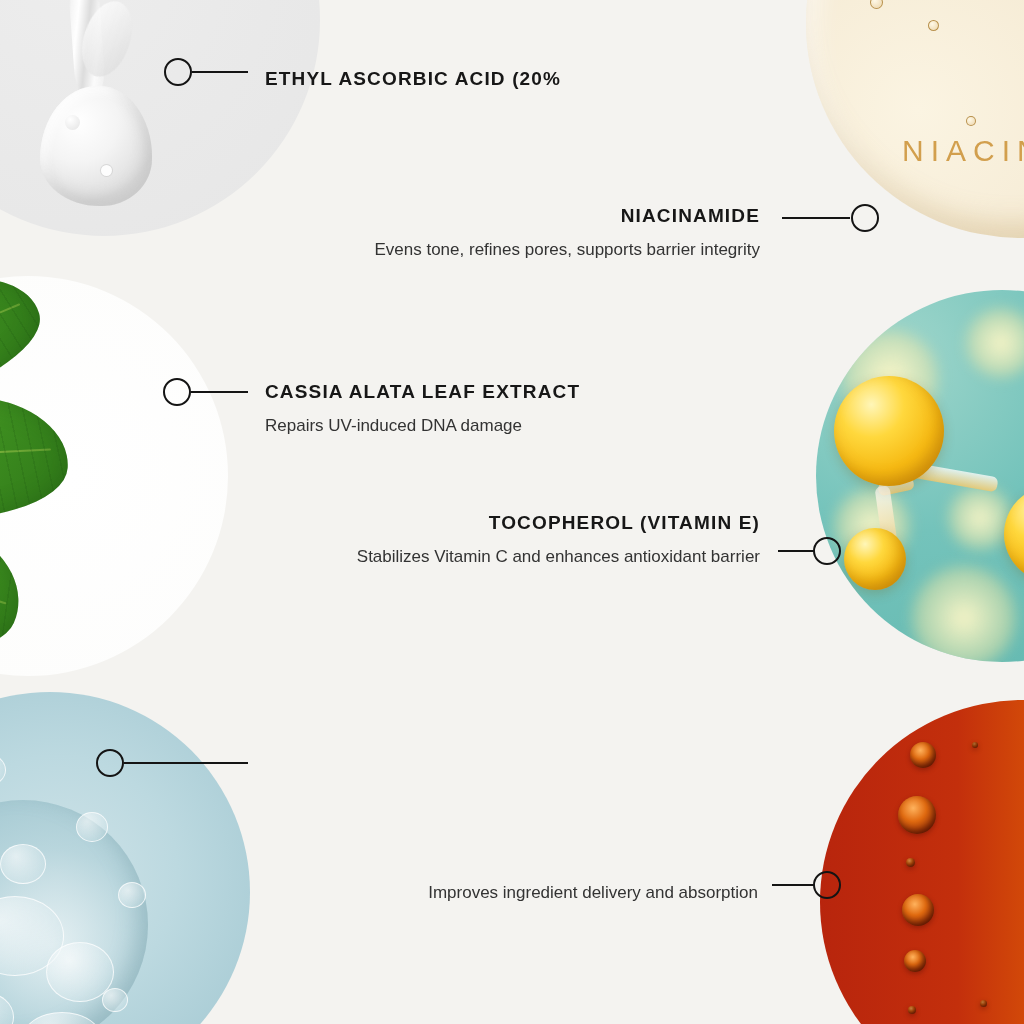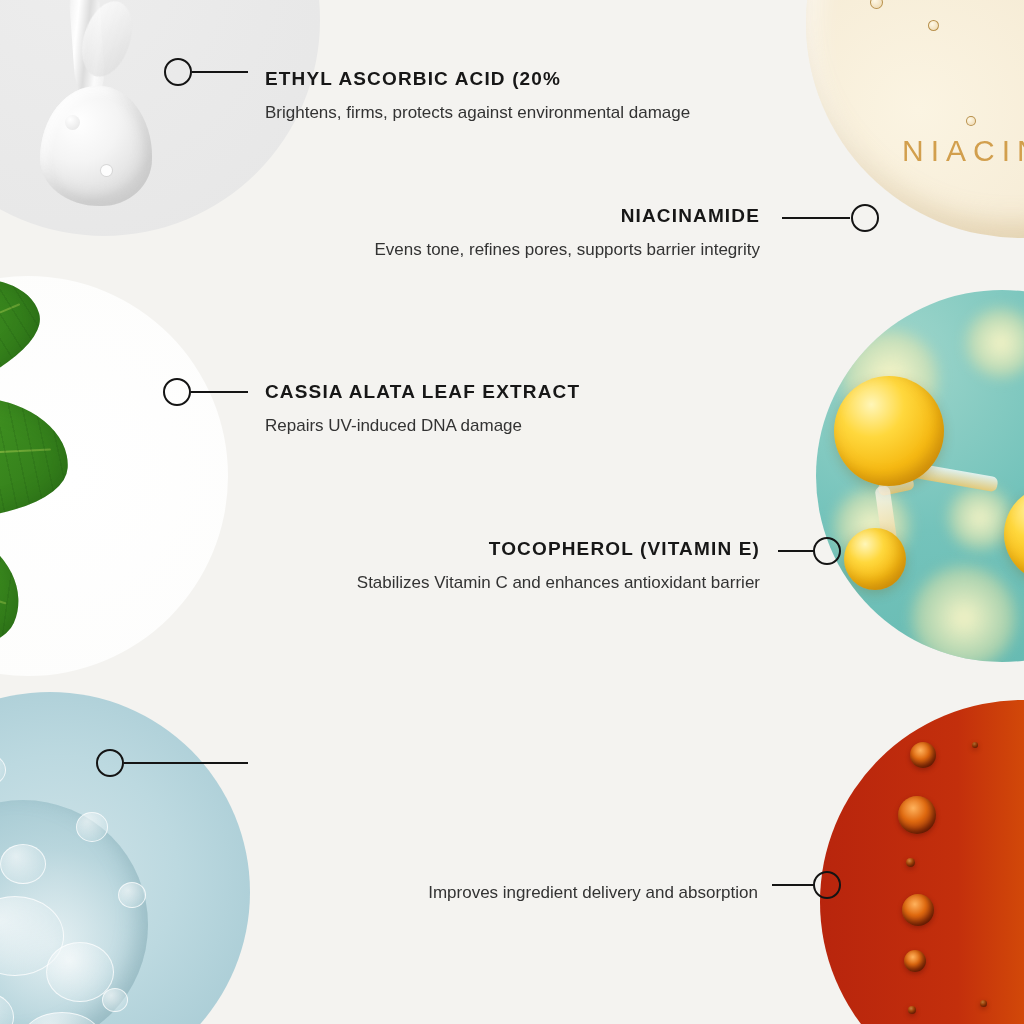--- a/index.html
+++ b/index.html
@@ -336,34 +336,33 @@
     <div class="lead" style="left:124px; top:762px; width:124px;"></div>
   </div>
 
   <div class="marker">
     <div class="lead" style="left:772px; top:884px; width:42px;"></div>
     <div class="ring" style="left:813px; top:871px;"></div>
   </div>
 
   <div class="entry" style="left:265px; top:60px; width:520px;margin-top:8px;">
     <div class="title">ETHYL ASCORBIC ACID (20%</div>
-    <div class="desc">Brightens, firms, protects against environmental damage</div>
   </div>
 
   <div class="entry" style="left:265px; top:381px; width:520px;">
     <div class="title">CASSIA ALATA LEAF EXTRACT</div>
     <div class="desc">Repairs UV-induced DNA damage</div>
   </div>
 
   <div class="entry right" style="left:256px; top:205px; width:504px;">
     <div class="title">NIACINAMIDE</div>
     <div class="desc">Evens tone, refines pores, supports barrier integrity</div>
   </div>
 
-  <div class="entry right" style="left:252px; top:538px; width:508px;">
+  <div class="entry right" style="left:252px; top:512px; width:508px;">
     <div class="title">TOCOPHEROL (VITAMIN E)</div>
     <div class="desc">Stabilizes Vitamin C and enhances antioxidant barrier</div>
   </div>
 
 
   <div class="entry right" style="left:250px; top:871px; width:508px;">
     <div class="desc">Improves ingredient delivery and absorption</div>
   </div>
 
 </div>

